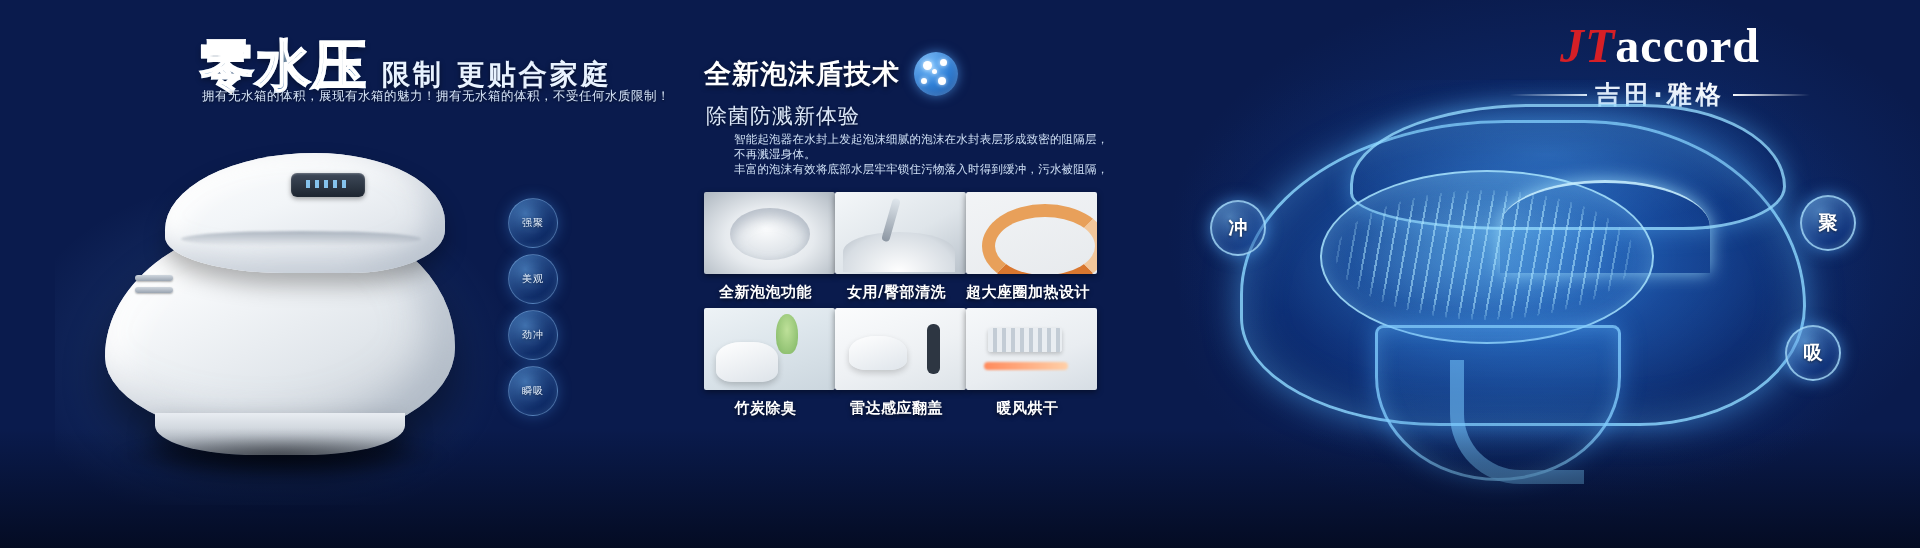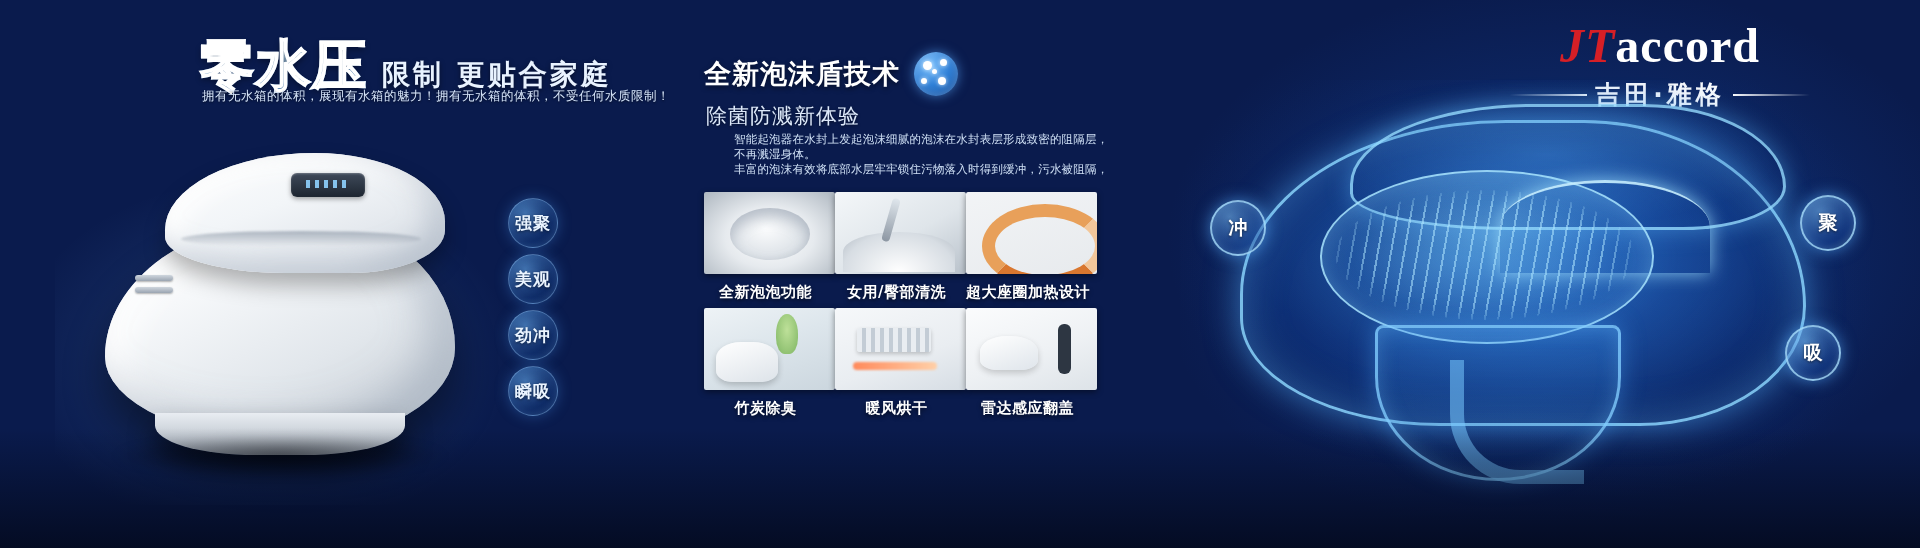--- a/index.html
+++ b/index.html
@@ -94,21 +94,21 @@
     position:absolute;left:-40px;top:40px;width:460px;height:330px;
     background:radial-gradient(ellipse at 45% 55%, rgba(110,175,255,.22) 0%, rgba(0,0,0,0) 70%);
     pointer-events:none;
   }
 
   
   .pills{position:absolute;left:508px;top:198px;width:56px;}
   .pill{
     width:48px;height:48px;border-radius:50%;margin-bottom:6px;
     display:flex;align-items:center;justify-content:center;
-    font-size:17px;font-weight:bold;color:#eaf4ff;letter-spacing:1px;
+    font-size:10px;font-weight:normal;color:#eaf4ff;letter-spacing:1px;
     background:radial-gradient(circle at 34% 30%, rgba(110,185,255,.55), rgba(20,70,150,.30) 62%, rgba(8,30,80,.18) 100%);
     border:1px solid rgba(150,205,255,.45);
     box-shadow:0 0 14px rgba(70,150,240,.35), inset 0 0 12px rgba(120,190,255,.25);
     font-family:"DejaVu Sans","Liberation Sans",sans-serif;
     text-shadow:0 1px 3px rgba(0,0,0,.5);
   }
 
   
   .center{position:absolute;left:704px;top:0;width:420px;height:548px;}
   .c-head{position:absolute;left:0;top:52px;display:flex;align-items:center;gap:14px;}
@@ -348,26 +348,26 @@
           <div class="thumb t3"></div>
           <div class="cap">超大座圈加热设计</div>
         </div>
       </div>
       <div class="grow">
         <div class="cell">
           <div class="thumb t4"></div>
           <div class="cap">竹炭除臭</div>
         </div>
         <div class="cell">
+          <div class="thumb t5"></div>
+          <div class="cap">雷达感应翻盖</div>
+        </div>
+        <div class="cell">
           <div class="thumb t6"></div>
           <div class="cap">暖风烘干</div>
-        </div>
-        <div class="cell">
-          <div class="thumb t5"></div>
-          <div class="cap">雷达感应翻盖</div>
         </div>
       </div>
     </div>
   </div>
 
   <div class="right">
 
     <div class="logo">
       <div class="logo-main">
         <span class="logo-jt">JT</span><span class="logo-accord">accord</span>

